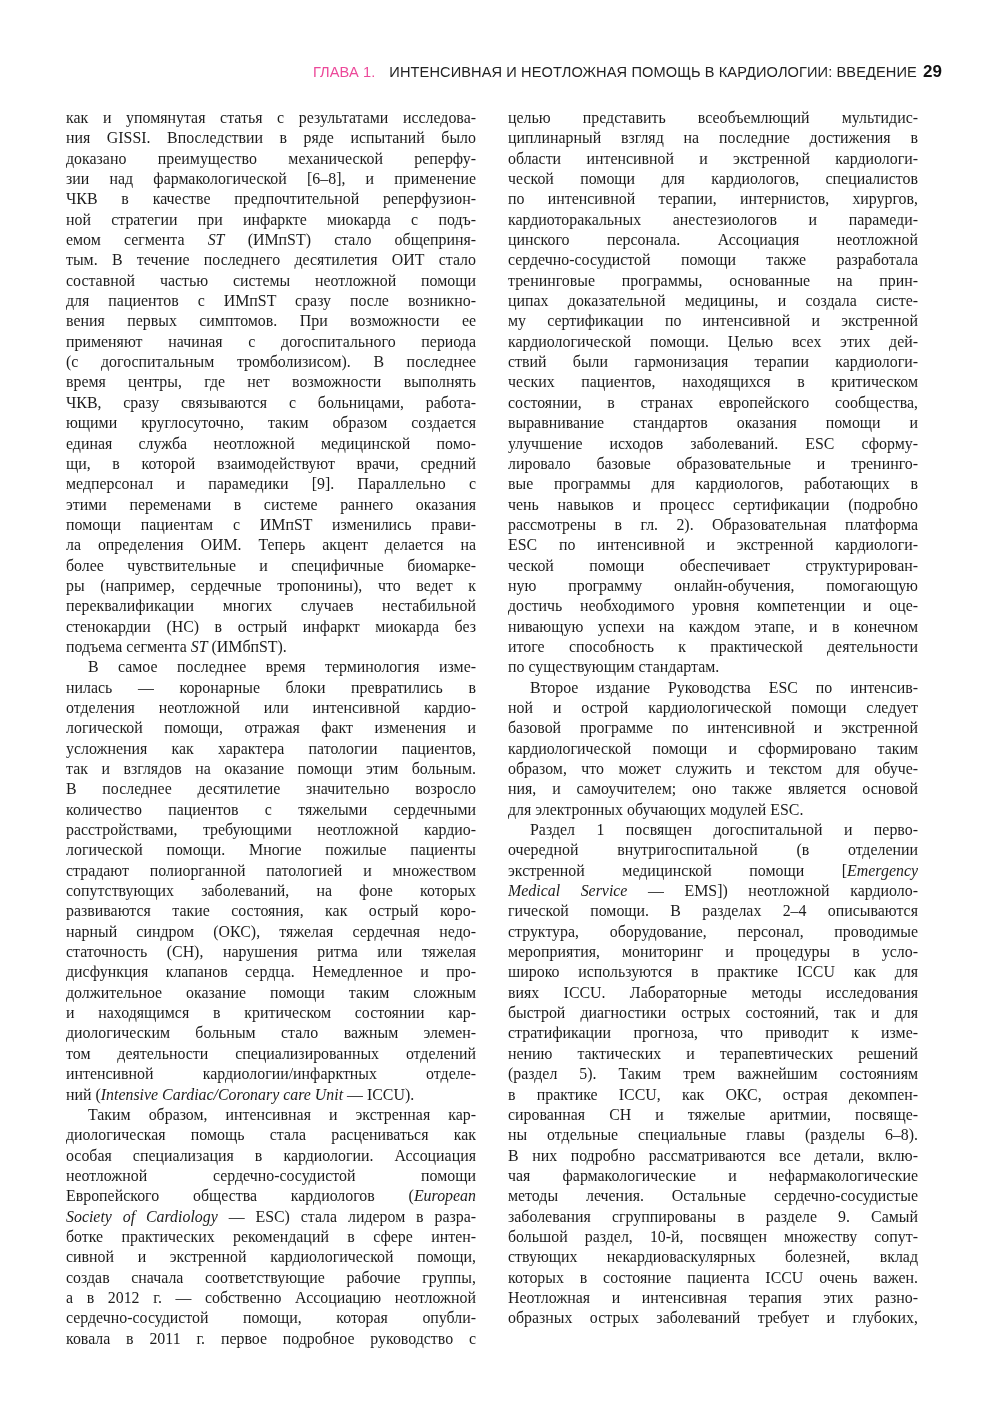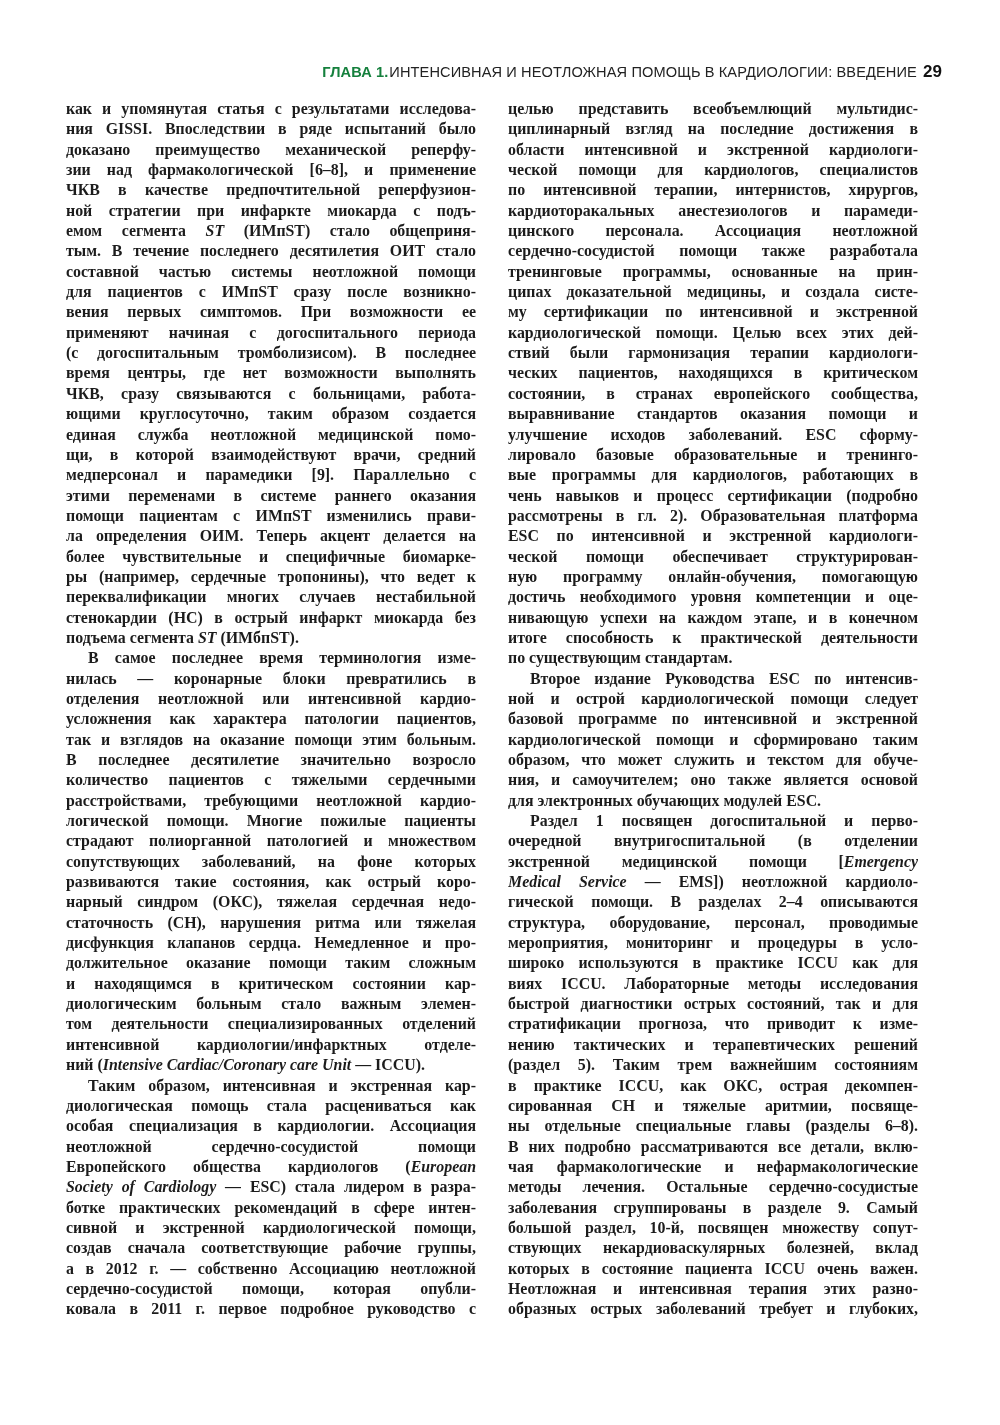--- a/index.html
+++ b/index.html
@@ -3,26 +3,26 @@
   <meta charset="utf-8">
   <style>
     html, body { margin: 0; padding: 0; background: #ffffff; }
     body { width: 1000px; height: 1425px; position: relative; overflow: hidden; }
     .header {
       position: absolute; top: 62px; left: 0; width: 942px;
       text-align: right; white-space: nowrap;
       font-family: "Liberation Sans", sans-serif;
       font-size: 14.6px; color: #222; letter-spacing: 0.1px;
     }
-    .header .chap { color: #15803d; font-weight: bold; margin-right: 1px; }
+    .header .chap { color: #ec4899; font-weight: normal; margin-right: 14px; }
     .header .pagenum { font-weight: bold; font-size: 17px; margin-left: 6px; color: #111; }
     .col {
-      position: absolute; top: 99px; width: 410px;
+      position: absolute; top: 108px; width: 410px;
       font-family: "Liberation Serif", serif;
-      font-size: 15.9px; color: #1c1c1c; font-weight: bold;
+      font-size: 15.9px; color: #1c1c1c;
     }
     .col.left { left: 66px; }
     .col.right { left: 508px; }
     .ln {
       height: 20.35px; line-height: 20.35px; white-space: nowrap;
       text-align: justify; text-align-last: justify; overflow: hidden;
     }
     .ln.last { text-align-last: left; }
     .ln.ind { text-indent: 22px; }
     .ln i { font-style: italic; }
@@ -58,20 +58,21 @@
     <div class="ln">помощи пациентам с ИМпST изменились прави-</div>
     <div class="ln">ла определения ОИМ. Теперь акцент делается на</div>
     <div class="ln">более чувствительные и специфичные биомарке-</div>
     <div class="ln">ры (например, сердечные тропонины), что ведет к</div>
     <div class="ln">переквалификации многих случаев нестабильной</div>
     <div class="ln">стенокардии (НС) в острый инфаркт миокарда без</div>
     <div class="ln last">подъема сегмента <i>ST</i> (ИМбпST).</div>
     <div class="ln ind">В самое последнее время терминология изме-</div>
     <div class="ln">нилась — коронарные блоки превратились в</div>
     <div class="ln">отделения неотложной или интенсивной кардио-</div>
+    <div class="ln">логической помощи, отражая факт изменения и</div>
     <div class="ln">усложнения как характера патологии пациентов,</div>
     <div class="ln">так и взглядов на оказание помощи этим больным.</div>
     <div class="ln">В последнее десятилетие значительно возросло</div>
     <div class="ln">количество пациентов с тяжелыми сердечными</div>
     <div class="ln">расстройствами, требующими неотложной кардио-</div>
     <div class="ln">логической помощи. Многие пожилые пациенты</div>
     <div class="ln">страдают полиорганной патологией и множеством</div>
     <div class="ln">сопутствующих заболеваний, на фоне которых</div>
     <div class="ln">развиваются такие состояния, как острый коро-</div>
     <div class="ln">нарный синдром (ОКС), тяжелая сердечная недо-</div>

